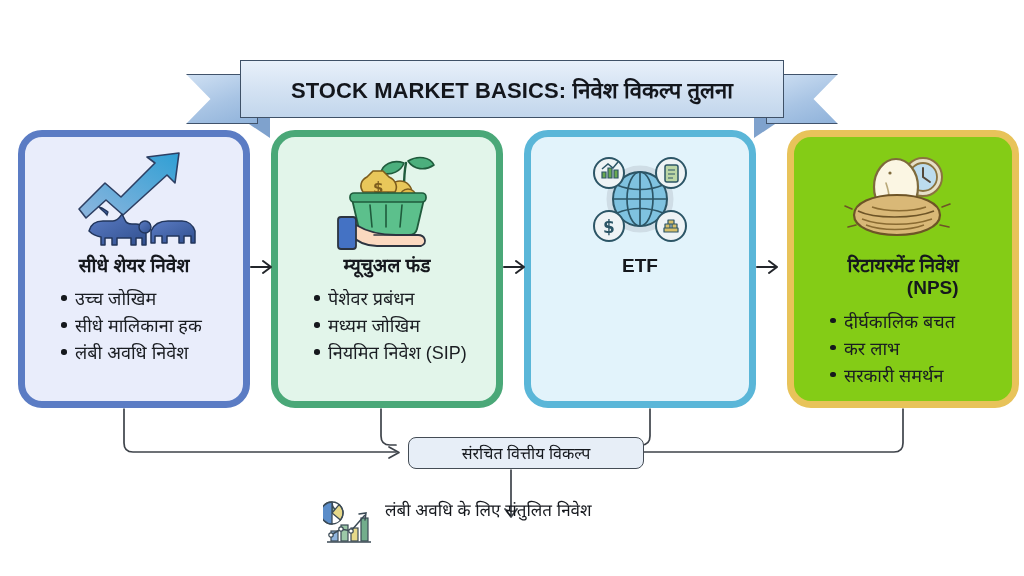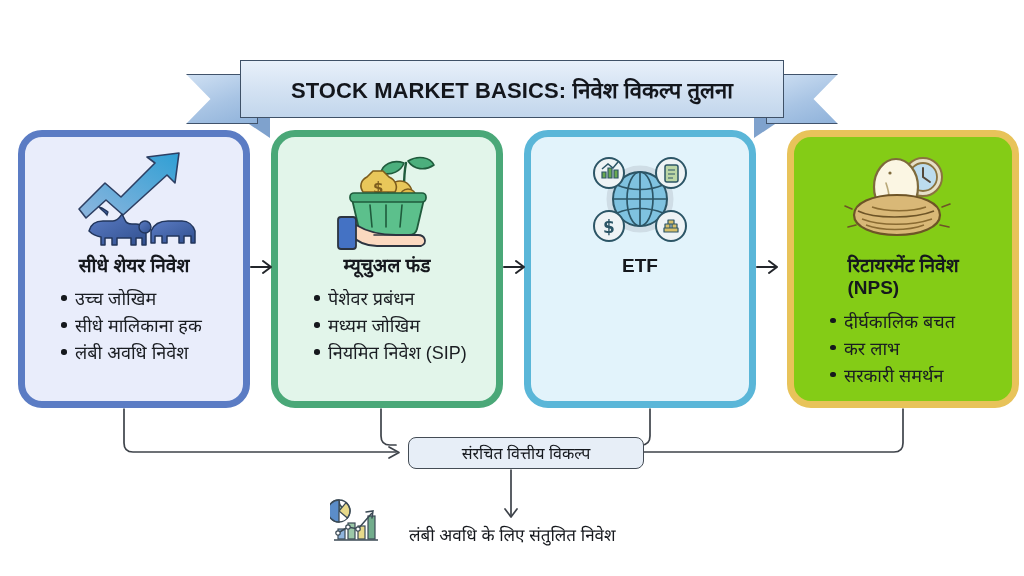--- a/index.html
+++ b/index.html
@@ -40,21 +40,21 @@
 
   
   .card {
     position: absolute; top: 130px; width: 232px; height: 278px;
     border-radius: 24px; border-width: 7px; border-style: solid;
     padding: 8px 10px 10px 10px;
     display: flex; flex-direction: column; align-items: center;
   }
   .card-icon { width: 100%; height: 108px; display:flex; align-items:center; justify-content:center; }
   .card-title {
-    font-size: 19px; font-weight: bold; color: #15181d; text-align: left;
+    font-size: 19px; font-weight: bold; color: #15181d; text-align: right;
     line-height: 1.18; margin-top: 2px;
   }
   .card-list { margin-top: 9px; width: 100%; padding-left: 26px; }
   .card-list li {
     font-size: 18px; color: #1a1d22; line-height: 1.5; list-style: none;
     position: relative; padding-left: 14px; white-space: nowrap;
   }
   .card-list li::before {
     content: ""; position: absolute; left: 0; top: 9px;
     width: 5.5px; height: 5.5px; border-radius: 50%; background: #15181d;
@@ -65,22 +65,22 @@
 
   
   #connectors { position: absolute; left: 0; top: 0; width: 1024px; height: 576px; }
   .hub-box {
     position: absolute; left: 408px; top: 437px; width: 236px; height: 32px;
     background: #e7eef7; border: 1.5px solid #444c55; border-radius: 8px;
     display: flex; align-items: center; justify-content: center;
   }
   .hub-text { font-size: 16px; color: #15181d; white-space: nowrap; }
 
-  .outcome { position: absolute; left: 330px; top: 498px; width: 380px; height: 48px;
-             display: flex; align-items: flex-end; gap: 29px; }
+  .outcome { position: absolute; left: 323px; top: 498px; width: 380px; height: 48px;
+             display: flex; align-items: flex-start; gap: 12px; }
   .outcome-text { font-size: 17px; color: #15181d; white-space: nowrap; }
 </style>
 </head>
 <body>
 
 <div id="stage">
 
   <div class="ribbon-wrap">
     <div class="ribbon-fold left"></div>
     <div class="ribbon-fold right"></div>

